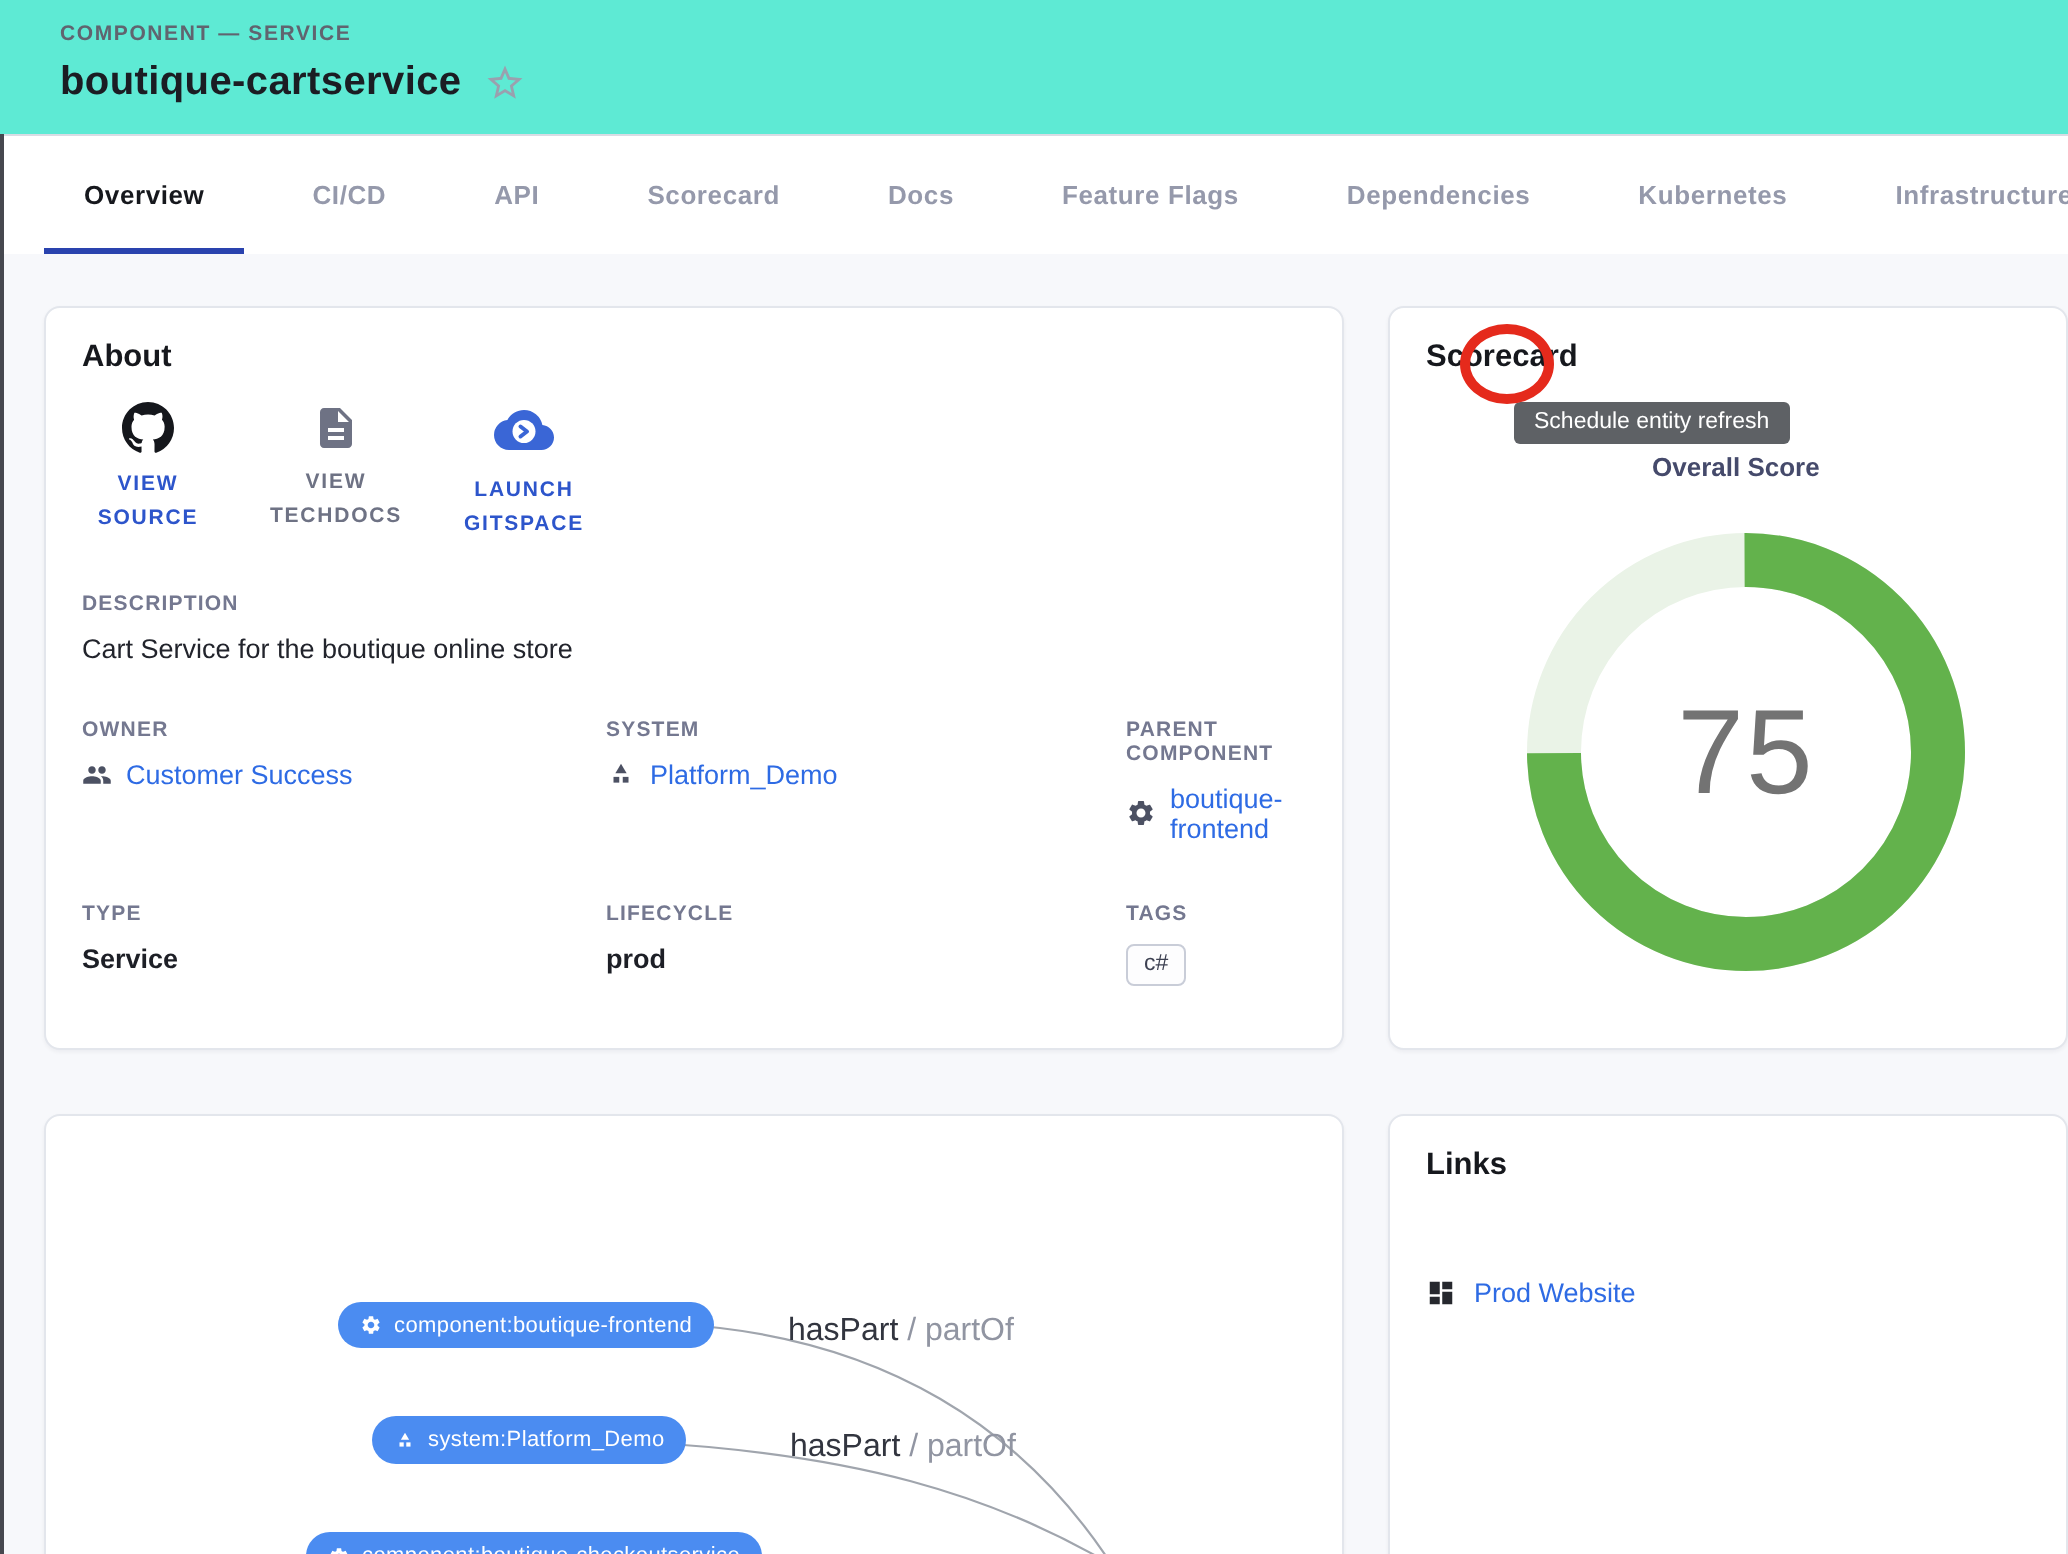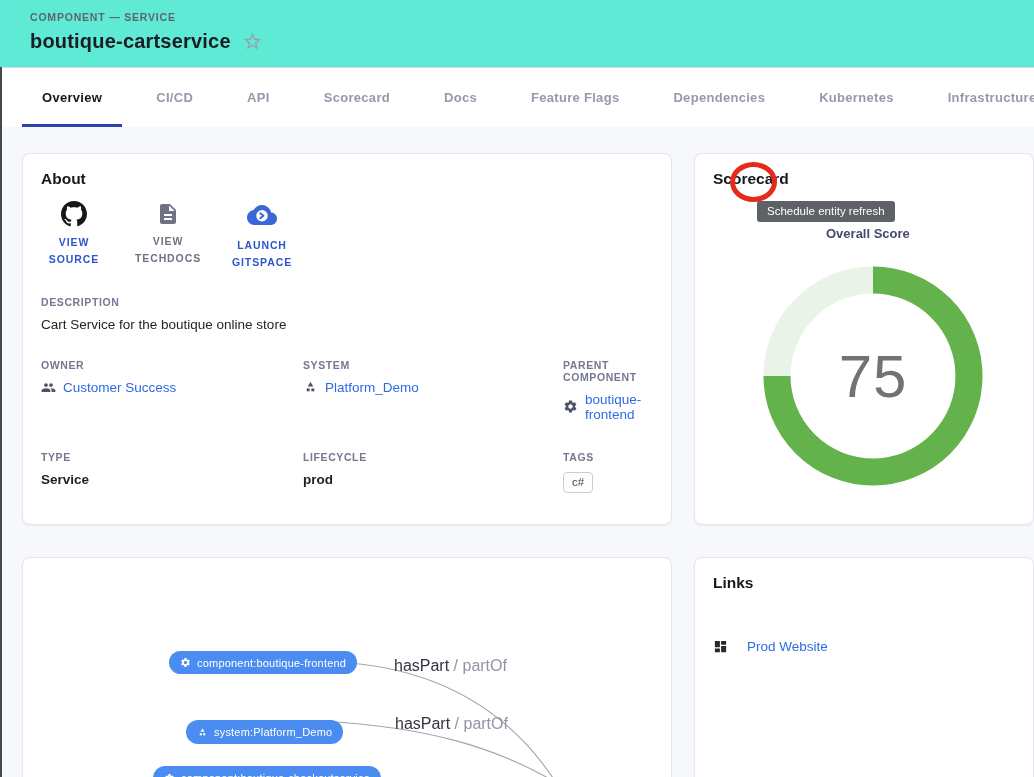--- a/index.html
+++ b/index.html
@@ -73,32 +73,32 @@
 
   
   .relations-card { width:800px; height:420px; position:relative; overflow:hidden; }
   .relations-card .card-title { padding:16px 0 0 18px; }
   .edges-svg { position:absolute; left:0; top:0; }
   .graph-node { position:absolute; height:23px; display:flex; align-items:center; gap:6px;
       background:#4b8cf1; border-radius:12px; padding:0 11px; color:#fff; font-size:11px;
       letter-spacing:.2px; white-space:nowrap; cursor:pointer; }
   .graph-node .n-icon { width:11px; height:11px; color:#fff; flex:none; }
   .node-1 { left:146px; top:93px; }
-  .node-2 { left:163px; top:162px; height:24px; }
+  .node-2 { left:163px; top:150px; height:24px; }
   .node-3 { left:130px; top:208px; height:24px; }
   .edge-label { position:absolute; font-size:16px; white-space:nowrap;text-align:right; }
   .edge-label .el-primary { color:#32353f; font-weight:500; }
   .edge-label .el-secondary { color:#9195a2; }
   .edge-label-1 { left:371px; top:99px; }
   .edge-label-2 { left:372px; top:157px; }
 
   
   .links-card { width:340px; height:420px; position:relative; flex:none; }
   .links-card .card-title { padding:16px 0 0 18px; }
-  .link-item { display:flex; align-items:center; gap:19px; margin:47px 0 0 18px; cursor:pointer; }
+  .link-item { display:flex; align-items:center; gap:9px; margin:47px 0 0 18px; cursor:pointer; }
   .link-item .l-icon { width:15px; height:15px; color:#26282e; flex:none; }
   .link-item .l-text { font-size:13.5px; color:#2e6be4; }
 </style>
 </head>
 <body>
 
 <div class="page-edge"></div>
 
 <header class="app-header">
   <div class="breadcrumb">COMPONENT — SERVICE</div>

